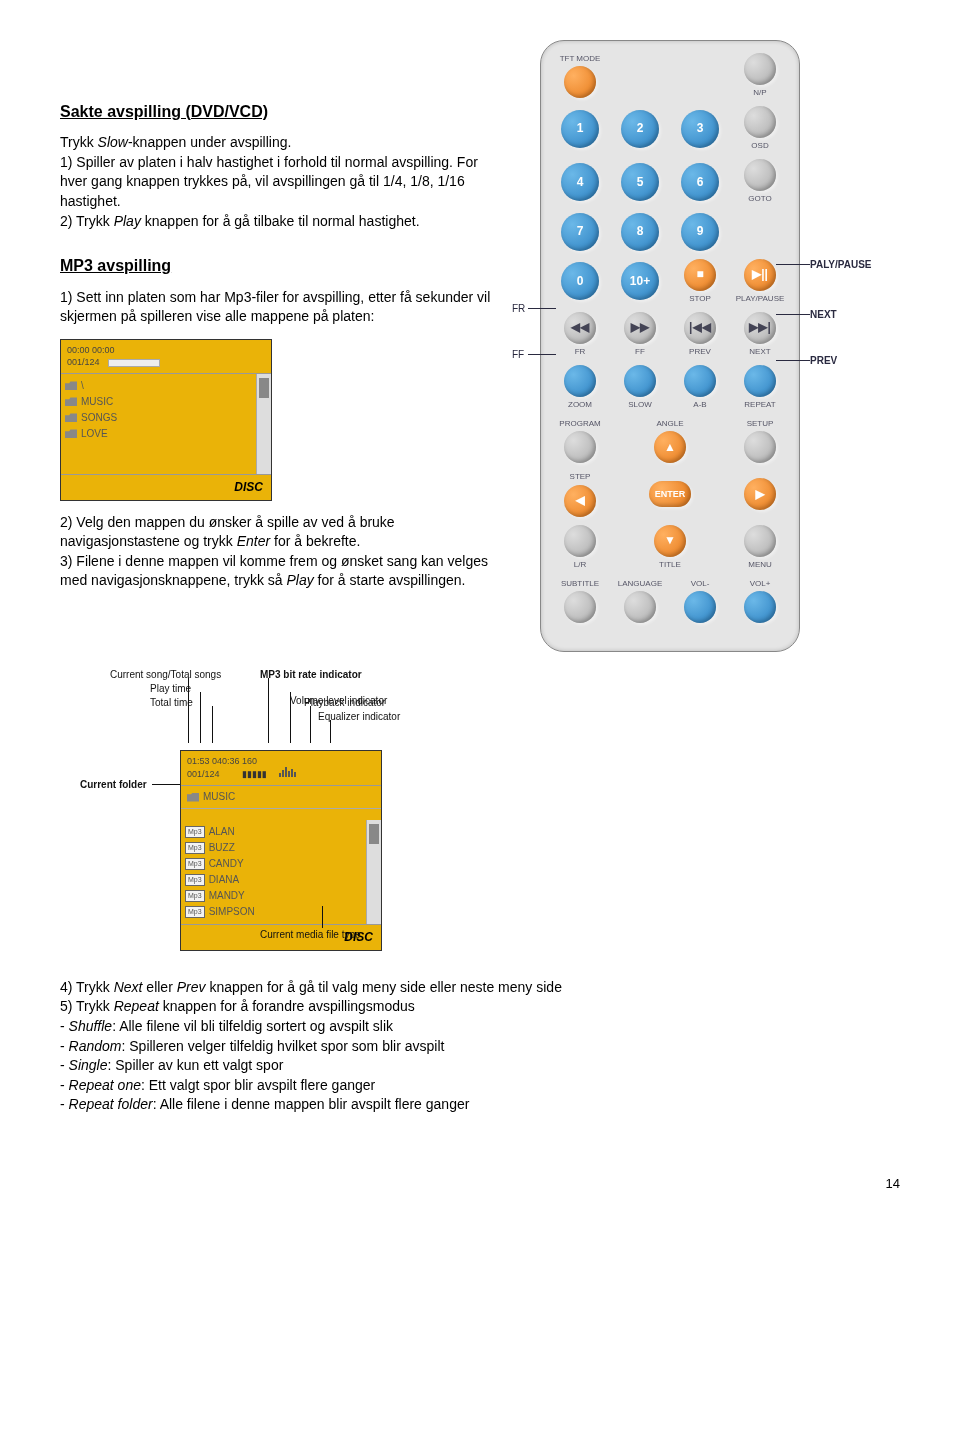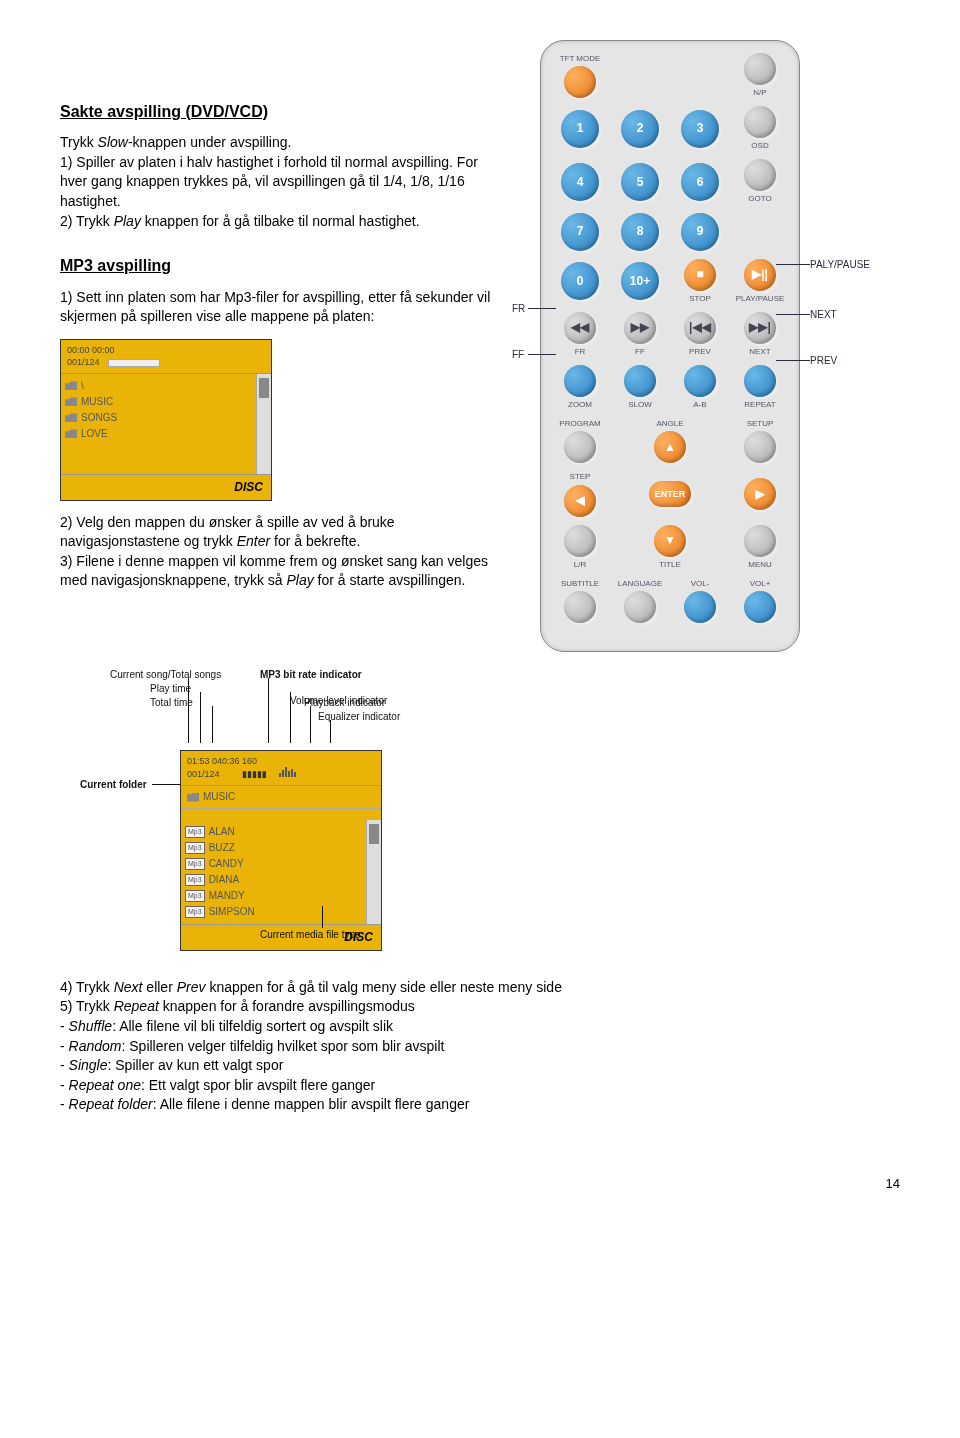--- a/index.html
+++ b/index.html
@@ -89,21 +89,21 @@
     flex-direction: column;
     align-items: center;
     gap: 2px;
     width: 50px;
   }
   .callout {
     position: absolute;
     font-size: 10px;
     color: #2a2a40;
   }
-  .callout.right { text-align: left; }
+  .callout.right { text-align: left; font-weight: bold; }
   .callout.left { text-align: right; }
   .line {
     position: absolute;
     background: #2a2a40;
     height: 1px;
   }
   
   .disc-box {
     width: 210px;
     border: 1px solid #333;

